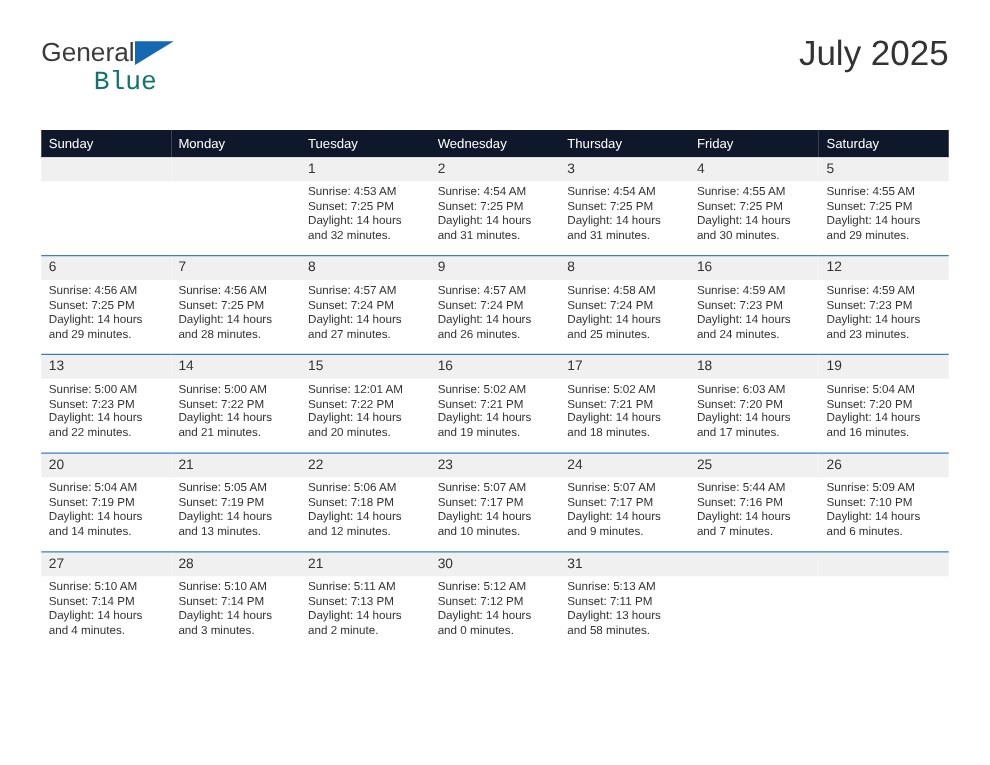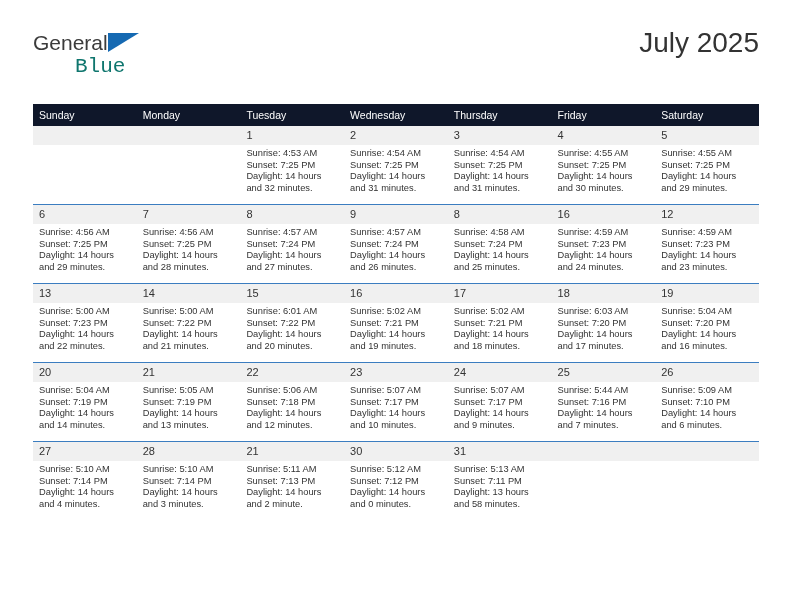--- a/index.html
+++ b/index.html
@@ -304,21 +304,21 @@
             <div class="details">
               <div>Sunrise: 5:00 AM</div>
               <div>Sunset: 7:22 PM</div>
               <div class="dl">Daylight: 14 hours</div>
               <div class="dl">and 21 minutes.</div>
             </div>
           </td>
           <td>
             <span class="daynum">15</span>
             <div class="details">
-              <div>Sunrise: 6:01 AM</div>
+              <div>Sunrise: 12:01 AM</div>
               <div>Sunset: 7:22 PM</div>
               <div class="dl">Daylight: 14 hours</div>
               <div class="dl">and 20 minutes.</div>
             </div>
           </td>
           <td>
             <span class="daynum">16</span>
             <div class="details">
               <div>Sunrise: 5:02 AM</div>
               <div>Sunset: 7:21 PM</div>

